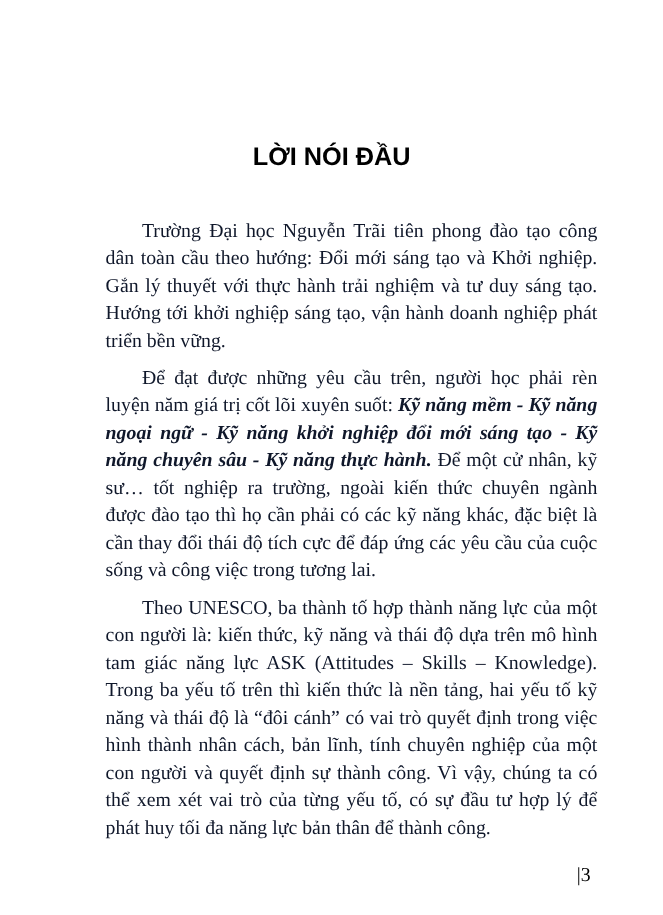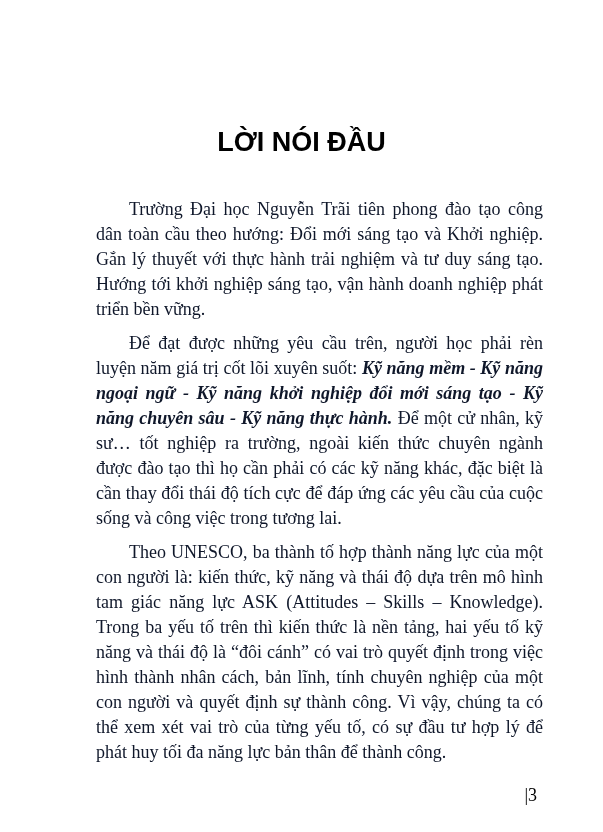--- a/index.html
+++ b/index.html
@@ -13,21 +13,21 @@
     height: 832px;
     background: #ffffff;
     color: #000000;
     overflow: hidden;
   }
   .doc-title {
     margin-top: 125px;
     text-align: center;
     font-family: "Liberation Sans", sans-serif;
     font-weight: 700;
-    font-size: 27px;
+    font-size: 23px;
     line-height: 34px;
     color: #000000;
   }
   .content {
     margin: 38px 60px 0 96px;
     font-family: "Liberation Serif", serif;
     font-size: 18px;
     line-height: 25px;
     text-align: justify;
     color: #0f172a;

